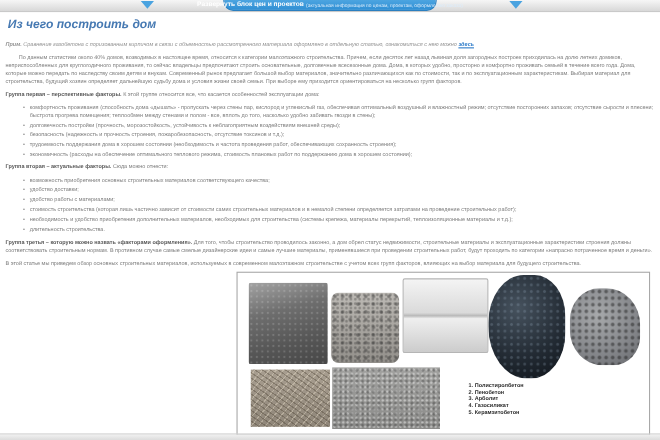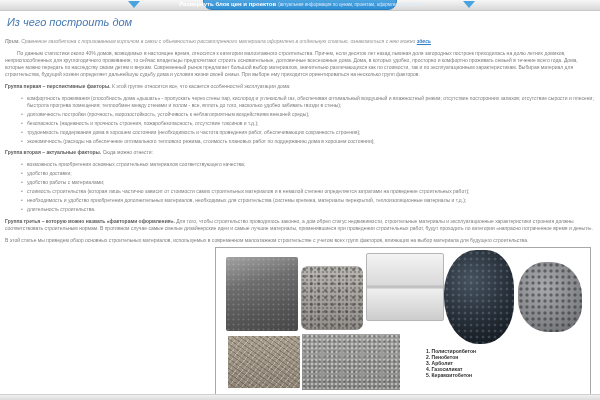--- a/index.html
+++ b/index.html
@@ -29,21 +29,21 @@
   .chev{
     position:absolute;top:1px;width:0;height:0;
     border-left:6px solid transparent;border-right:6px solid transparent;
     border-top:7px solid #4aa3e0;
   }
   .chev.left{left:128px;}
   .chev.right{left:463px;}
   
   .page-title{
     margin:5px 0 0 7px;
-    font-size:11px;font-weight:normal;font-style:italic;
+    font-size:11px;font-weight:bold;font-style:italic;
     color:#4679b2;
   }
   
   .content{
     margin:10px 6px 0 5px;
     font-size:5px;line-height:7px;color:#7d7d7d;
   }
   .content p{margin:0 0 5px 0;}
   .note-line{font-style:italic;color:#949494;}
   .note-prefix{font-weight:bold;}

